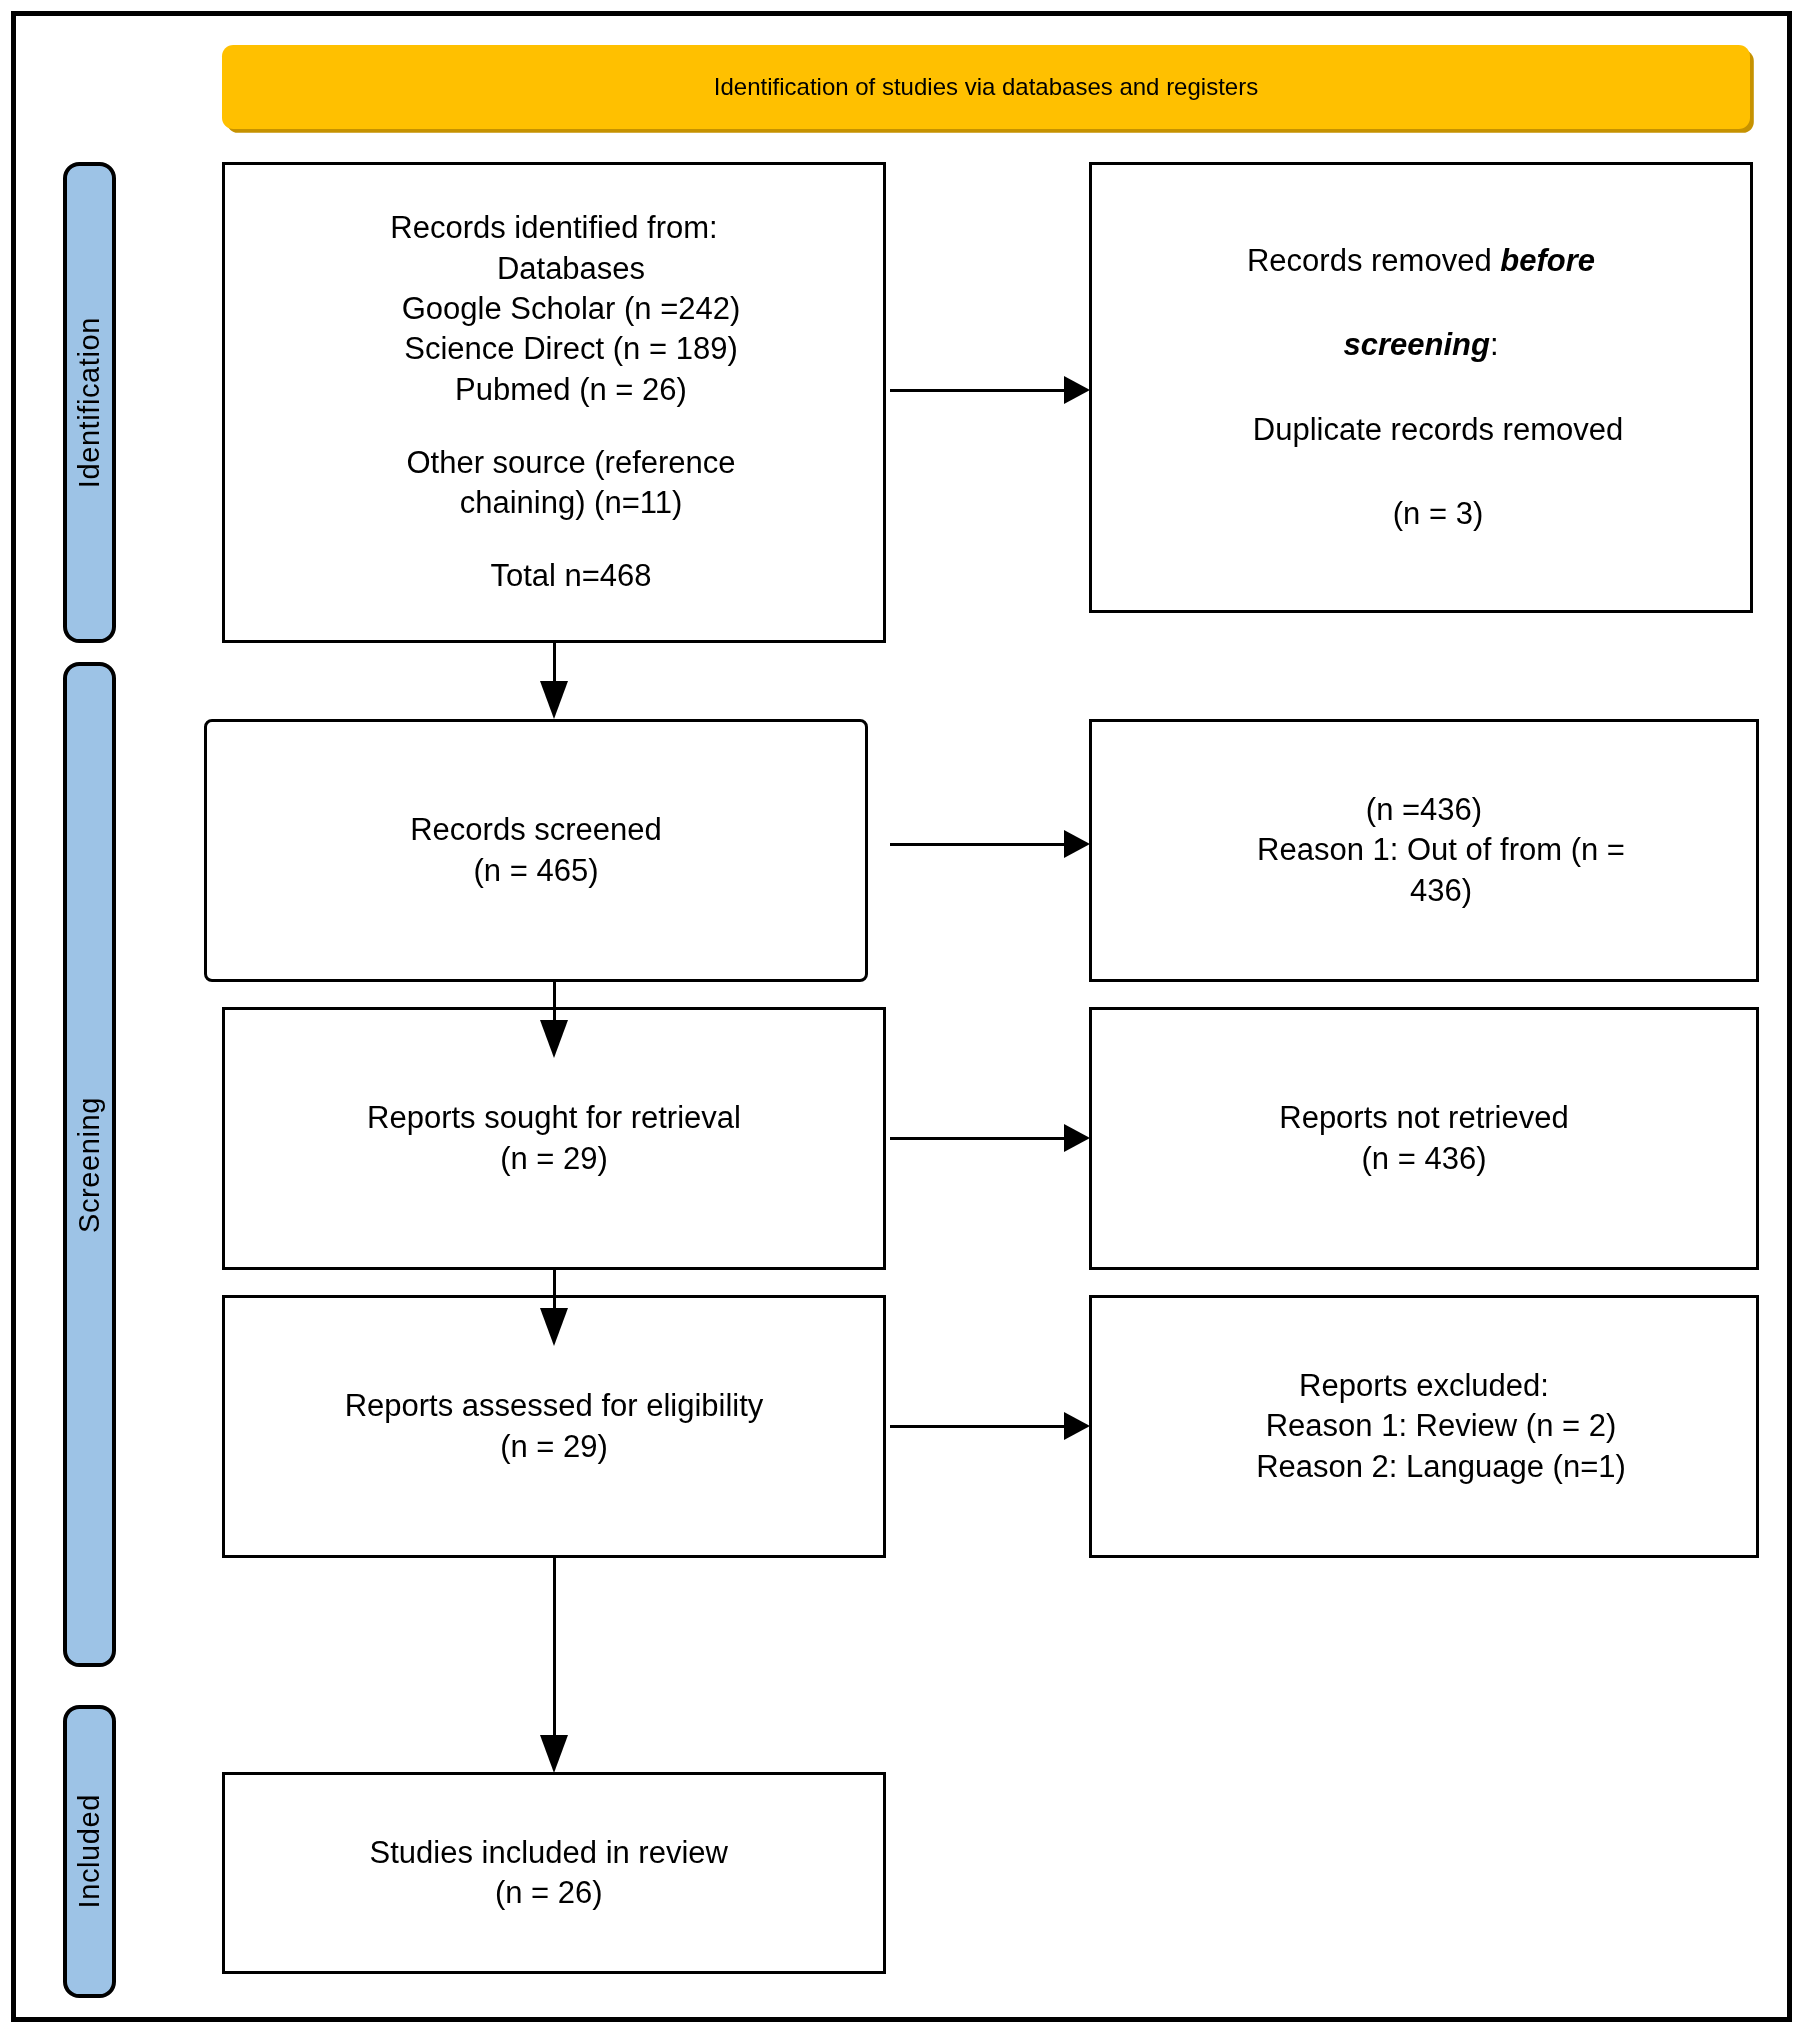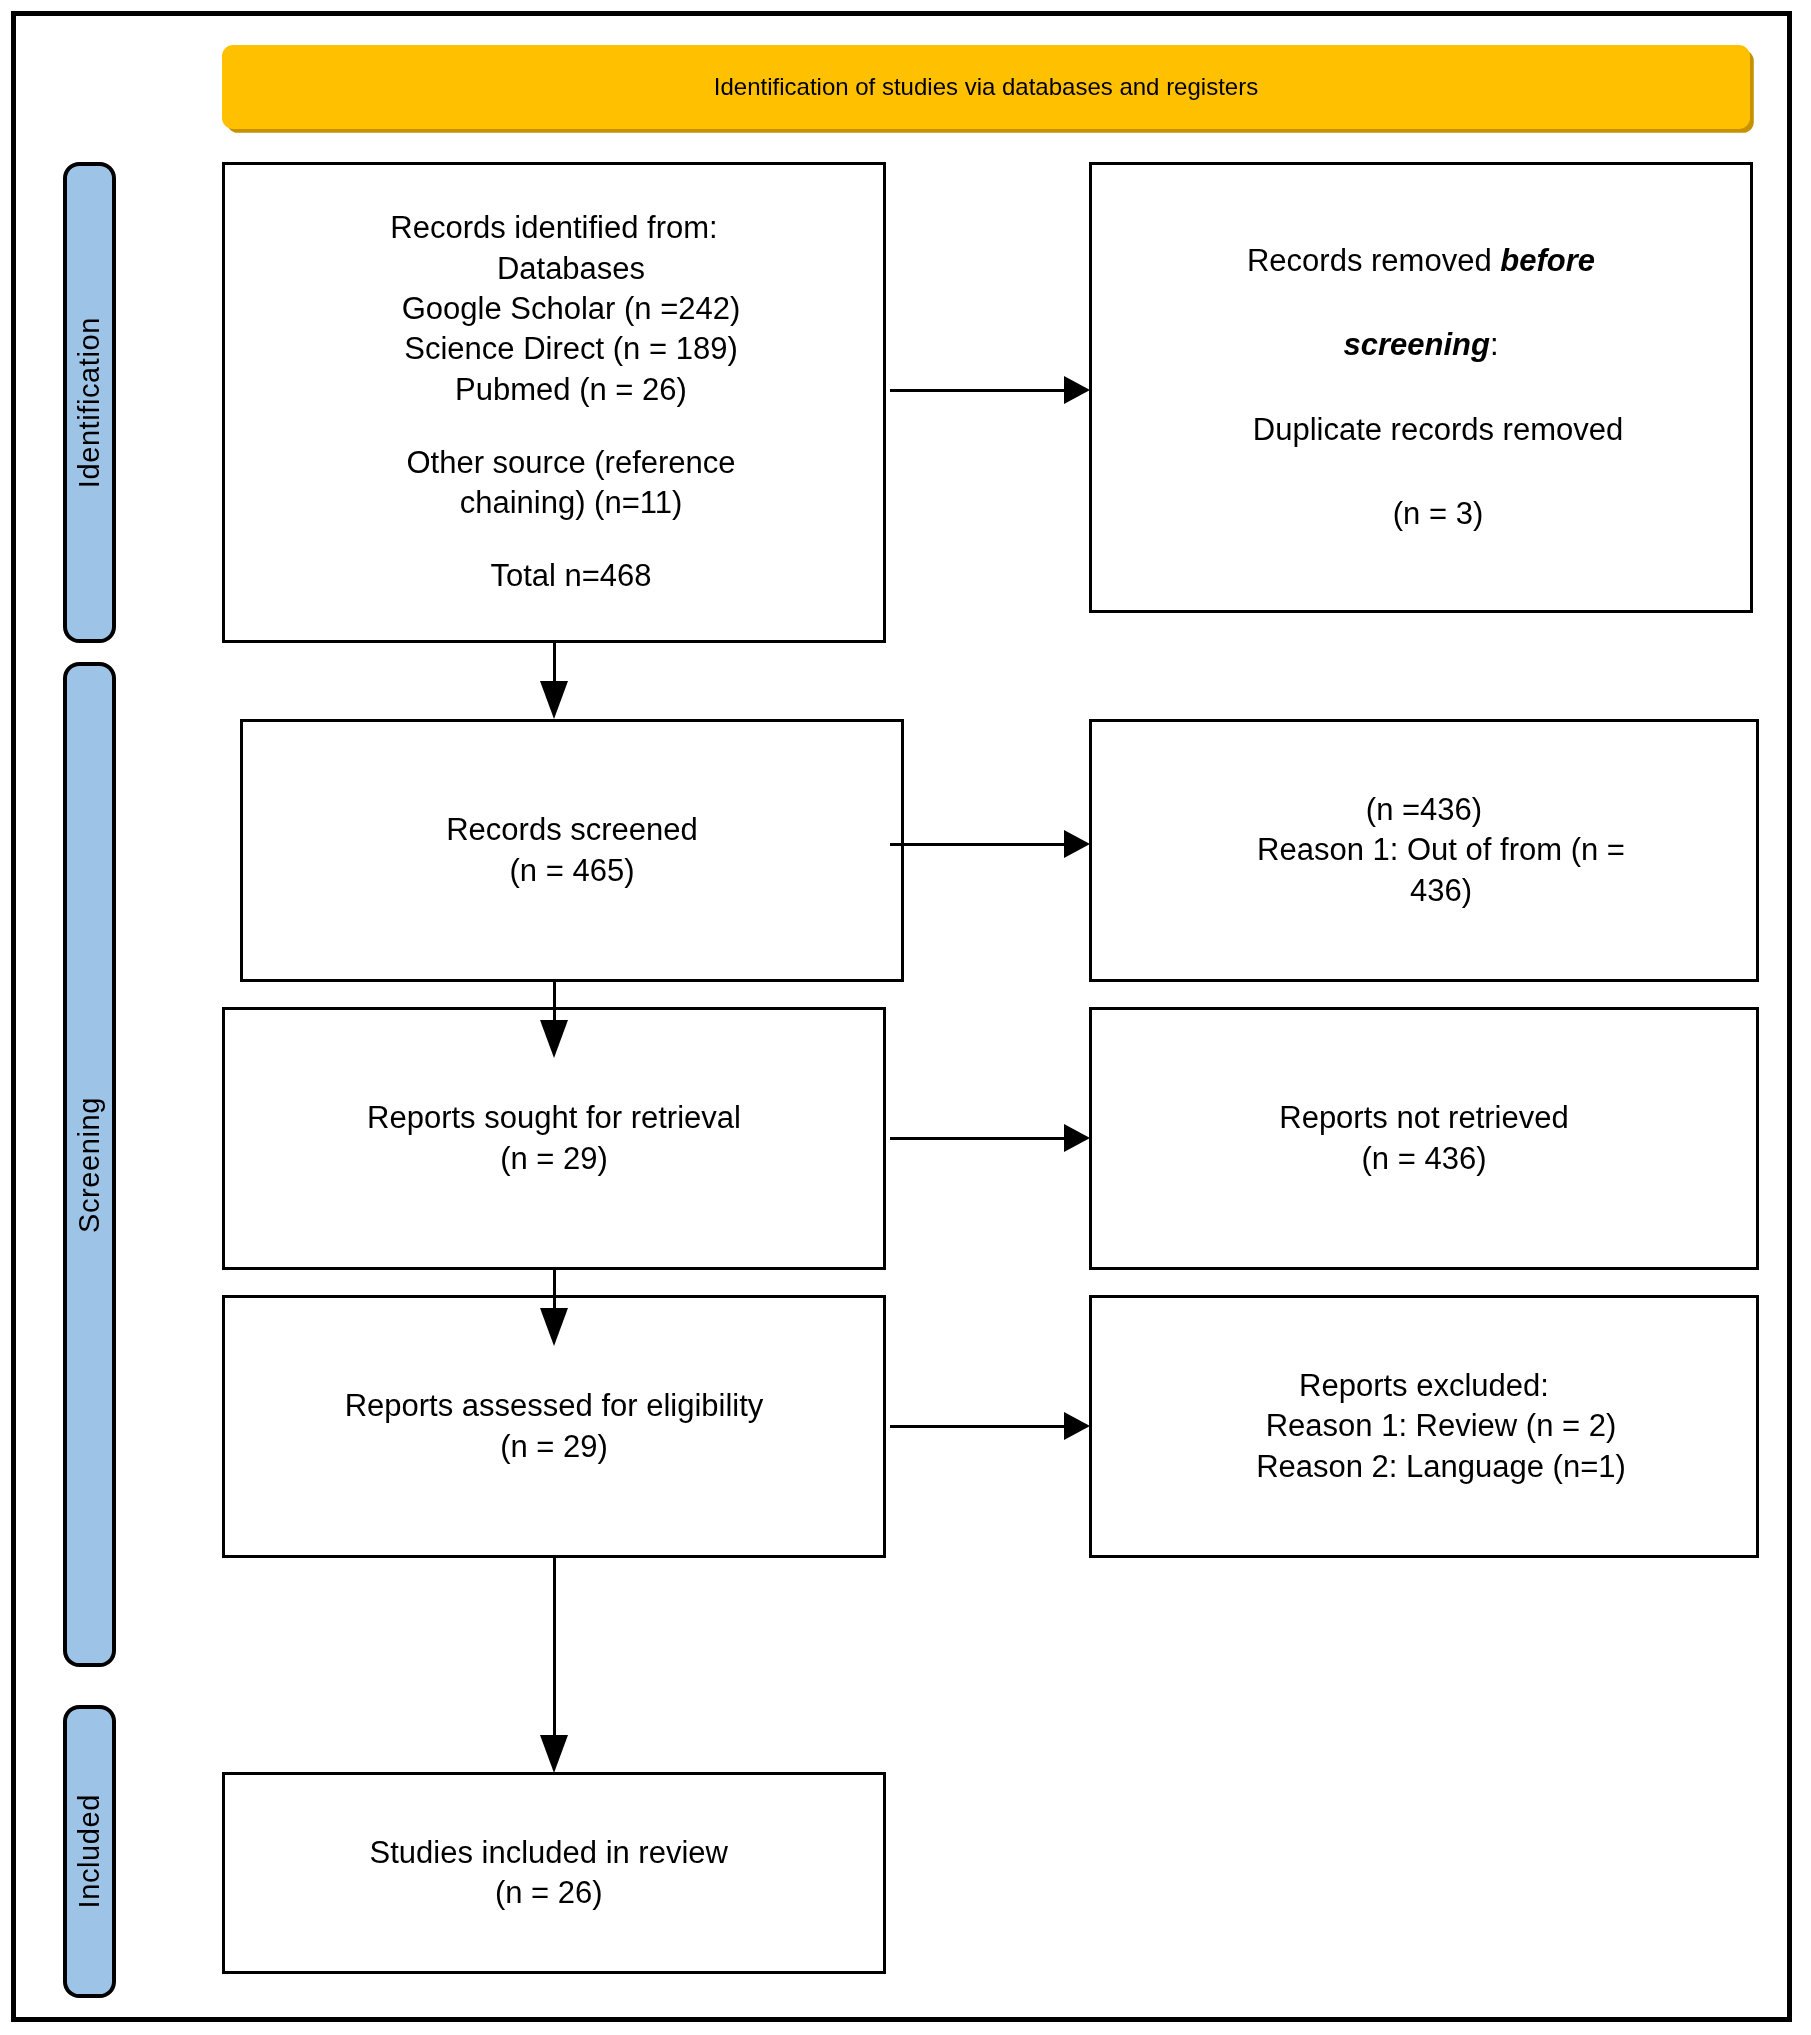--- a/index.html
+++ b/index.html
@@ -96,21 +96,21 @@
     line-height: 1.30;
     white-space: pre-wrap;
     text-align: center;
   }
   .pbox .line.indent { padding-left: 34px; }
   .pbox .line.gap    { height: 33px; }
   .ital { font-style: italic; font-weight: bold; }
 
   
   #box-identified       { left: 222px; top: 162px;  width: 664px; height: 481px; }
-  #box-screened         { left: 240px; top: 719px; width: 664px; height: 263px; }
+  #box-screened         { left: 204px; top: 719px; width: 664px; height: 263px; border-radius: 8px; }
   #box-sought           { left: 222px; top: 1007px; width: 664px; height: 263px; }
   #box-assessed         { left: 222px; top: 1295px; width: 664px; height: 263px; }
   #box-included         { left: 222px; top: 1772px; width: 664px; height: 202px; padding-left: 12px; }
 
   
   #box-removed          { left: 1089px; top: 162px;  width: 664px; height: 451px; gap: 44px; }
   #box-excluded-records { left: 1089px; top: 719px; width: 670px; height: 263px; }
   #box-not-retrieved    { left: 1089px; top: 1007px; width: 670px; height: 263px; }
   #box-excluded-reports { left: 1089px; top: 1295px; width: 670px; height: 263px; }
 

